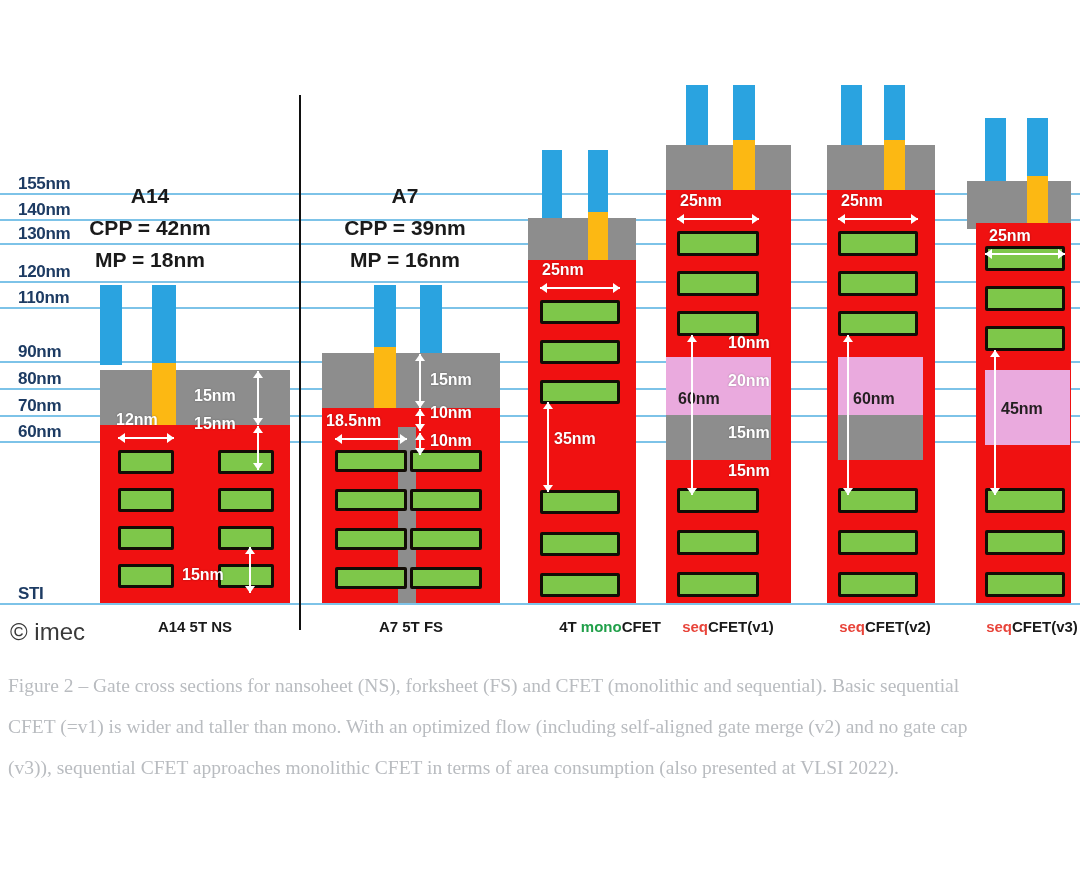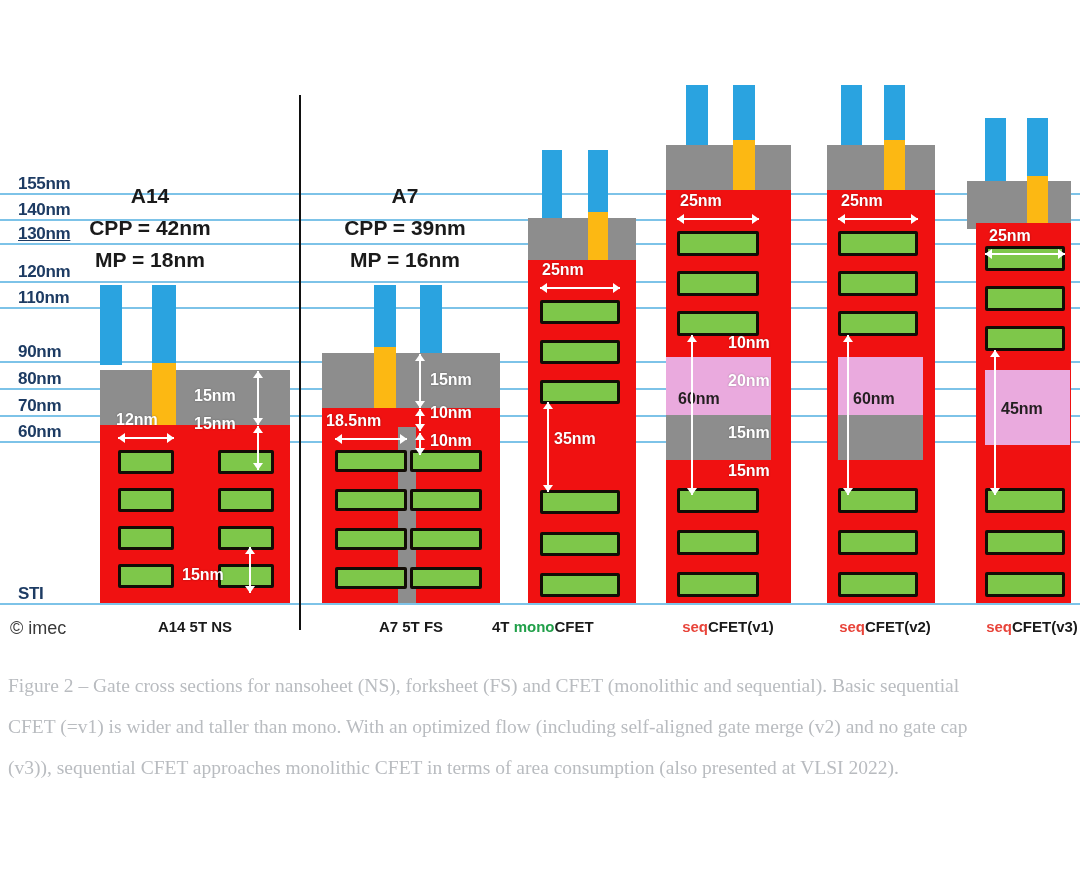--- a/index.html
+++ b/index.html
@@ -71,21 +71,21 @@
     transform:translateX(-50%);
   }
   .arrow-v .tipT { top:0; border-bottom:7px solid #fff; }
   .arrow-v .tipB { bottom:0; border-top:7px solid #fff; }
   
   .botlabel {
     position:absolute; top:618px; font-size:15px; font-weight:bold;
     color:#1a1a1a; white-space:nowrap; text-align:center;
   }
   .imec {
-    position:absolute; left:10px; top:618px; font-size:18px;
+    position:absolute; left:10px; top:618px; font-size:24px;
     color:#3a3a3a; white-space:nowrap;
   }
   
   #caption {
     position:absolute; left:8px; top:665px; width:1000px;
     font-family:"Liberation Serif", serif;
     font-size:19.5px; line-height:41px;
     color:#b9bcc0;
   }
 </style>
@@ -102,21 +102,21 @@
       <div class="gridline" style="top: 307px; left: 0px; width: 1080px;"></div>
       <div class="gridline" style="top: 361px; left: 0px; width: 1080px;"></div>
       <div class="gridline" style="top: 388px; left: 0px; width: 1080px;"></div>
       <div class="gridline" style="top: 415px; left: 0px; width: 1080px;"></div>
       <div class="gridline" style="top: 441px; left: 0px; width: 1080px;"></div>
       <div class="gridline" style="top: 603px; left: 0px; width: 1080px;"></div>
     </div>
   <div id="axis-layer">
       <div class="axis-label" style="top: 174px;">155nm</div>
       <div class="axis-label" style="top: 200px;">140nm</div>
-      <div class="axis-label" style="top: 224px; text-decoration: underline;">130nm</div>
+      <div class="axis-label" style="top: 224px;">130nm</div>
       <div class="axis-label" style="top: 262px;">120nm</div>
       <div class="axis-label" style="top: 288px;">110nm</div>
       <div class="axis-label" style="top: 342px;">90nm</div>
       <div class="axis-label" style="top: 369px; text-align: center;">80nm</div>
       <div class="axis-label" style="top: 396px;">70nm</div>
       <div class="axis-label" style="top: 422px;">60nm</div>
       <div class="axis-label" style="top: 584px;">STI</div>
     </div>
 
   <div class="divider"></div>
@@ -344,19 +344,19 @@
       <div class="bar"></div>
         <div class="tipT"></div>
         <div class="tipB"></div>
     </div>
   </div>
 
   <div class="imec">© imec</div>
 
   <div class="botlabel" style="left:110px; width:170px; text-align:center;">A14 5T NS</div>
   <div class="botlabel" style="left:326px; width:170px; text-align:center;">A7 5T FS</div>
-  <div class="botlabel" id="bl-mono" style="left:492px; width:180px; text-align:left;"><span style="color: rgb(26, 26, 26);">4T </span><span style="color: rgb(33, 160, 74);">mono</span><span style="color: rgb(26, 26, 26);">CFET</span></div>
+  <div class="botlabel" id="bl-mono" style="left:520px; width:180px; text-align:center;"><span style="color: rgb(26, 26, 26);">4T </span><span style="color: rgb(33, 160, 74);">mono</span><span style="color: rgb(26, 26, 26);">CFET</span></div>
   <div class="botlabel" id="bl-v1" style="left:648px; width:160px; text-align:center;"><span style="color: rgb(232, 68, 58);">seq</span><span style="color: rgb(26, 26, 26);">CFET(v1)</span></div>
   <div class="botlabel" id="bl-v2" style="left:805px; width:160px; text-align:center;"><span style="color: rgb(232, 68, 58);">seq</span><span style="color: rgb(26, 26, 26);">CFET(v2)</span></div>
   <div class="botlabel" id="bl-v3" style="left:952px; width:160px; text-align:center;"><span style="color: rgb(232, 68, 58);">seq</span><span style="color: rgb(26, 26, 26);">CFET(v3)</span></div>
 </div>
 
 <div id="caption">Figure 2 – Gate cross sections for nansoheet (NS), forksheet (FS) and CFET (monolithic and sequential). Basic sequential CFET (=v1) is wider and taller than mono. With an optimized flow (including self-aligned gate merge (v2) and no gate cap (v3)), sequential CFET approaches monolithic CFET in terms of area consumption (also presented at VLSI 2022).</div>
 
 </body></html>

